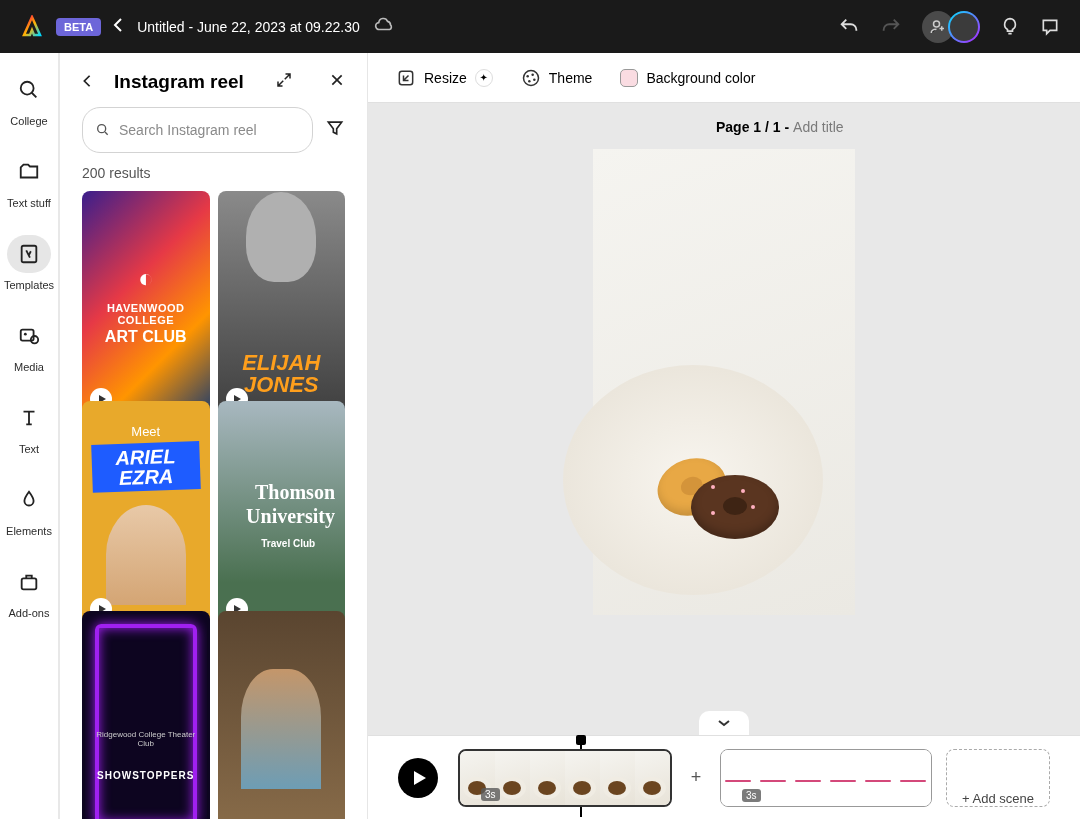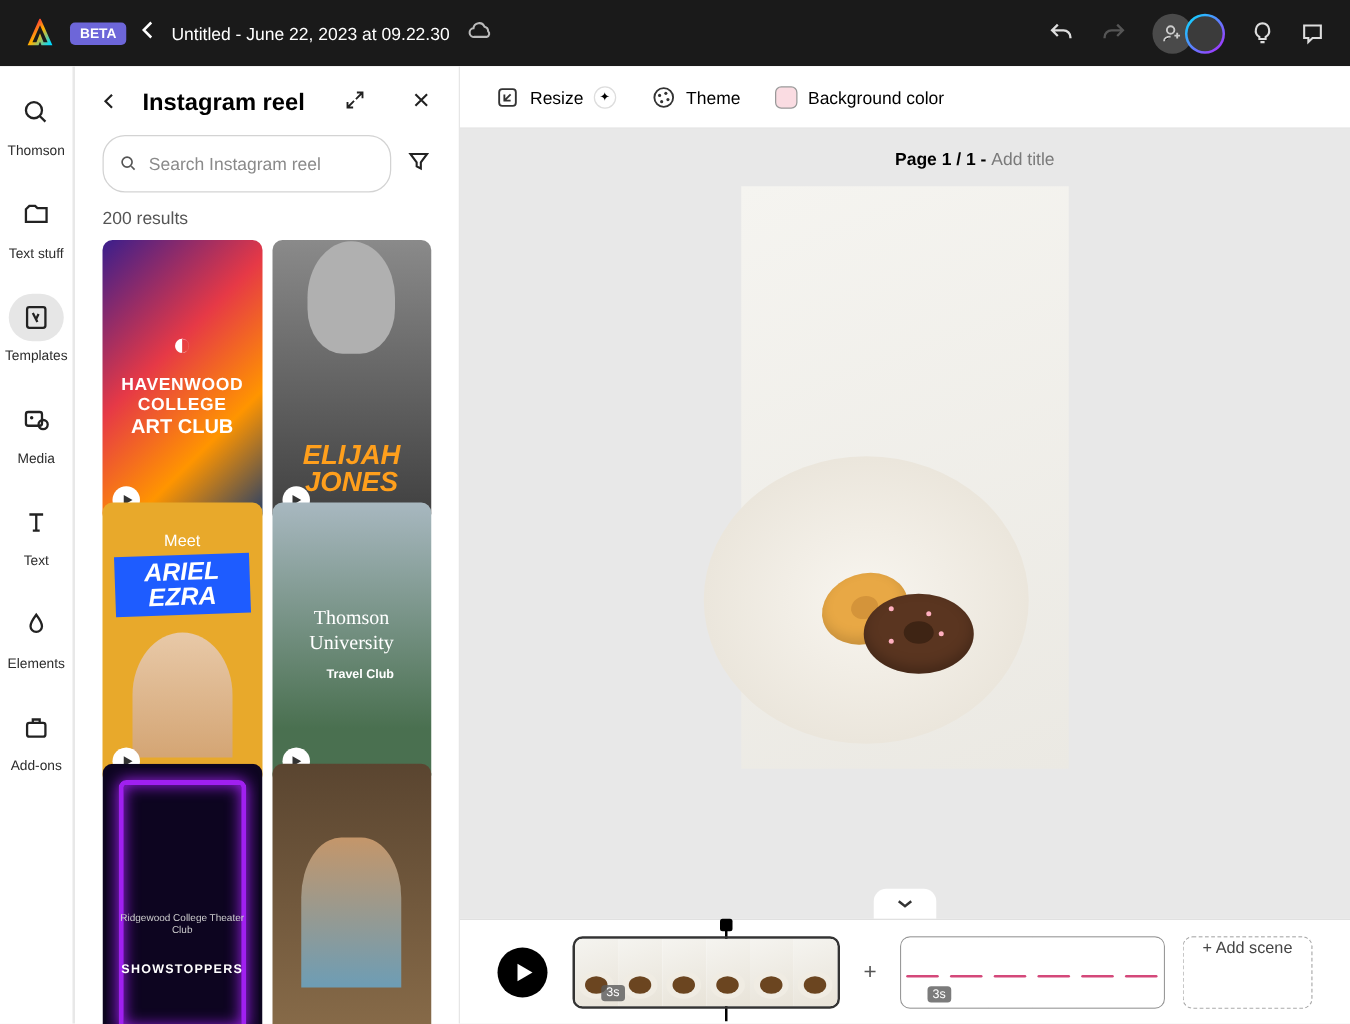--- a/index.html
+++ b/index.html
@@ -46,32 +46,32 @@
     .search-input::placeholder { color: #8a8a8a; }
     .filter-icon { cursor: pointer; }
     .results-count { padding: 0 22px 10px; font-size: 14px; color: #555; }
     .template-grid { flex: 1; overflow-y: auto; padding: 0 22px; display: grid; grid-template-columns: 1fr 1fr; gap: 8px; }
     .template-card { position: relative; border-radius: 8px; overflow: hidden; aspect-ratio: 9/16; display: flex; align-items: center; justify-content: center; flex-direction: column; color: #fff; text-align: center; padding: 10px; }
     .play-badge { position: absolute; bottom: 8px; left: 8px; width: 22px; height: 22px; border-radius: 50%; background: #fff; display: flex; align-items: center; justify-content: center; }
     .play-badge::after { content: ''; border-left: 7px solid #333; border-top: 4px solid transparent; border-bottom: 4px solid transparent; margin-left: 2px; }
     
     
     .tpl1 { background: linear-gradient(135deg, #3a1e8c 0%, #e63946 40%, #ff9500 70%, #1a3a6e 100%); }
-    .tpl1 .t-sub { font-size: 14px; font-weight: 700; letter-spacing: 0.5px; margin-bottom: 2px; }
+    .tpl1 .t-sub { font-size: 11px; font-weight: 700; letter-spacing: 0.5px; margin-bottom: 2px; }
     .tpl1 .t-main { font-size: 16px; font-weight: 900; }
     .tpl1 .icon-top { font-size: 26px; margin-bottom: 8px; }
     .tpl2 { background: linear-gradient(180deg, #8a8a8a 0%, #3e3e3e 100%); }
     .tpl2 .t-main { font-size: 22px; font-weight: 900; font-style: italic; color: #ff9f1c; text-align: center; line-height: 1; margin-top: 70px; }
     .tpl2 .head-shape { width: 70px; height: 90px; background: #b0b0b0; border-radius: 50% 50% 40% 40%; margin: -20px auto 0; }
     .tpl3 { background: #e8a92b; }
     .tpl3 .t-meet { font-size: 13px; color: #fff; margin-bottom: 4px; }
     .tpl3 .t-name { background: #1e5cff; color: #fff; font-size: 20px; font-weight: 900; font-style: italic; line-height: 1; padding: 4px 8px; display: inline-block; transform: rotate(-2deg); }
     .tpl3 .person { width: 80px; height: 100px; background: linear-gradient(180deg, #e8c9a8, #d4a574); border-radius: 50% 50% 0 0; margin: 14px auto 0; }
     .tpl4 { background: linear-gradient(180deg, #a8b8c0 0%, #4a7050 80%); }
-    .tpl4 .t-main { font-size: 16px; font-weight: 400; font-family: Georgia, serif; text-align: center; line-height: 1.2; }
+    .tpl4 .t-main { font-size: 20px; font-weight: 700; font-family: Georgia, serif; text-align: right; line-height: 1.2; }
     .tpl4 .t-sub { font-size: 10px; font-weight: 700; margin-top: 10px; margin-left: 14px; }
     .tpl5 { background: #0d0520; border: 3px solid transparent; position: relative; }
     .tpl5::before { content: ''; position: absolute; inset: 10px; border: 4px solid #a020f0; border-radius: 6px; box-shadow: 0 0 12px #a020f0, inset 0 0 12px #a020f0; }
     .tpl5 .t-sub { font-size: 8px; color: #ccc; position: relative; z-index: 1; margin-top: 62px; }
     .tpl5 .t-main { font-size: 10px; font-weight: 800; color: #fff; position: relative; z-index: 1; margin-top: 22px; letter-spacing: 1px; }
     .tpl6 { background: linear-gradient(180deg, #5a4530, #8a6d4a); }
     .tpl6 .person { width: 80px; height: 120px; background: linear-gradient(180deg, #c4966a, #6d9db5); border-radius: 40% 40% 0 0; margin: 10px auto 0; }
     
     
     .canvas-area { flex: 1; background: #e8e8e8; display: flex; flex-direction: column; }
@@ -105,21 +105,21 @@
     .clip-frame { width: 35px; height: 100%; background: linear-gradient(160deg, #f5f4f0, #e8e3d8); position: relative; }
     .clip-frame::after { content: ''; position: absolute; bottom: 10px; left: 8px; width: 18px; height: 14px; background: #6b4520; border-radius: 50%; }
     .clip-frame::before { content: ''; position: absolute; bottom: 6px; left: 3px; width: 28px; height: 22px; background: #f0ece3; border-radius: 50%; }
     .clip-frame.pink { background: #fff; }
     .clip-frame.pink::after { background: #d4487a; border-radius: 2px; width: 26px; height: 2px; bottom: 24px; left: 4px; }
     .clip-frame.pink::before { display: none; }
     .clip-dur { position: absolute; bottom: 4px; left: 21px; font-size: 10px; background: rgba(90,90,90,0.8); color: #fff; padding: 1px 4px; border-radius: 3px; }
     .playhead { position: absolute; top: -14px; left: 118px; width: 10px; height: 10px; background: #000; border-radius: 2px; }
     .playhead::after { content: ''; position: absolute; top: 8px; left: 4px; width: 2px; height: 74px; background: #000; }
     .add-between { width: 20px; height: 20px; display: flex; align-items: center; justify-content: center; font-size: 18px; color: #555; cursor: pointer; }
-    .add-scene { height: 58px; width: 104px; border: 1.5px dashed #aaa; border-radius: 8px; display: flex; align-items: flex-start; justify-content: center; font-size: 13px; color: #444; cursor: pointer; }
+    .add-scene { height: 58px; width: 104px; border: 1.5px dashed #aaa; border-radius: 8px; display: flex; align-items: flex-end; justify-content: center; font-size: 13px; color: #444; cursor: pointer; }
   </style>
 </head>
 <body>
 
 <div class="topbar">
   <div class="logo">
     <svg viewBox="0 0 24 24">
         <path d="M12 2 L20 20 L14 20 L12 15 L10 20 L4 20 Z" fill="none" stroke="url(#g)" stroke-width="2.5"></path>
         <defs>
           <linearGradient id="g" x1="0" x2="1" y1="0" y2="1">
@@ -181,21 +181,21 @@
 <div class="body-wrap">
 
   <div class="left-rail">
     <div class="rail-item">
       <div class="rail-icon-wrap">
           <svg class="rail-icon" viewBox="0 0 24 24">
             <circle cx="10" cy="10" r="7" stroke="#222" stroke-width="2" fill="none"></circle>
             <path d="M15 15l5 5" stroke="#222" stroke-width="2"></path>
           </svg>
         </div>
-      <span>Thomson</span>
+      <span>College</span>
     </div>
     <div class="rail-item">
       <div class="rail-icon-wrap">
           <svg class="rail-icon" viewBox="0 0 24 24">
             <path d="M3 7l3-3h5l2 2h8v12H3z" stroke="#222" stroke-width="2" fill="none"></path>
           </svg>
         </div>
       <span>Text stuff</span>
     </div>
     <div class="rail-item active">

